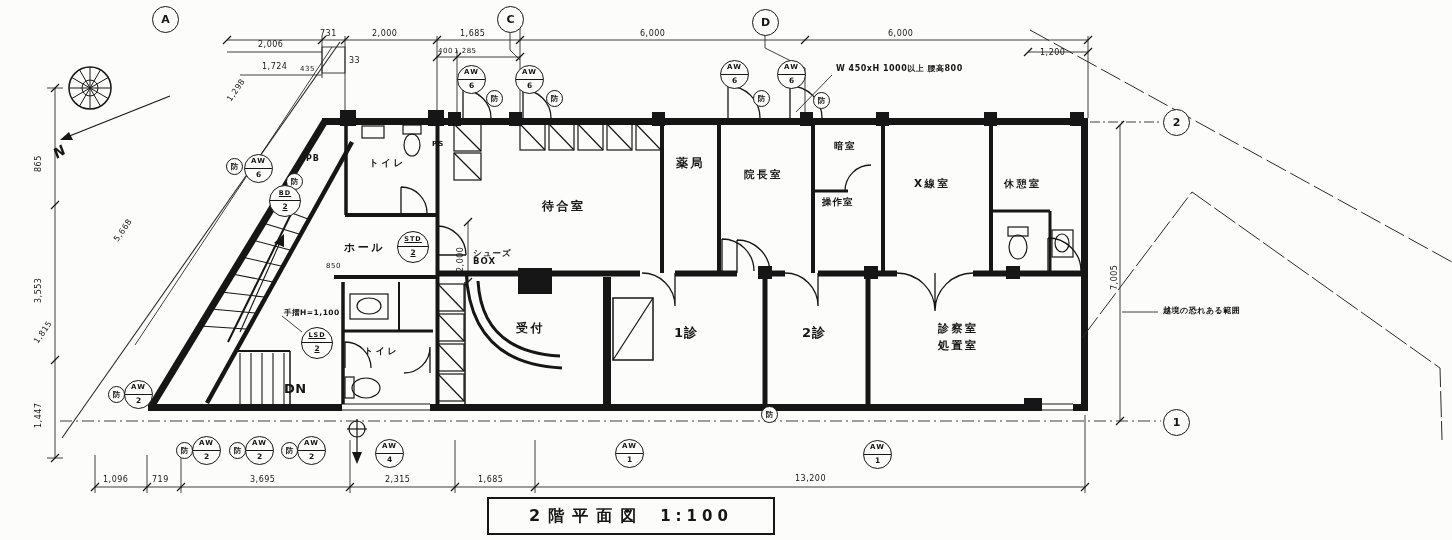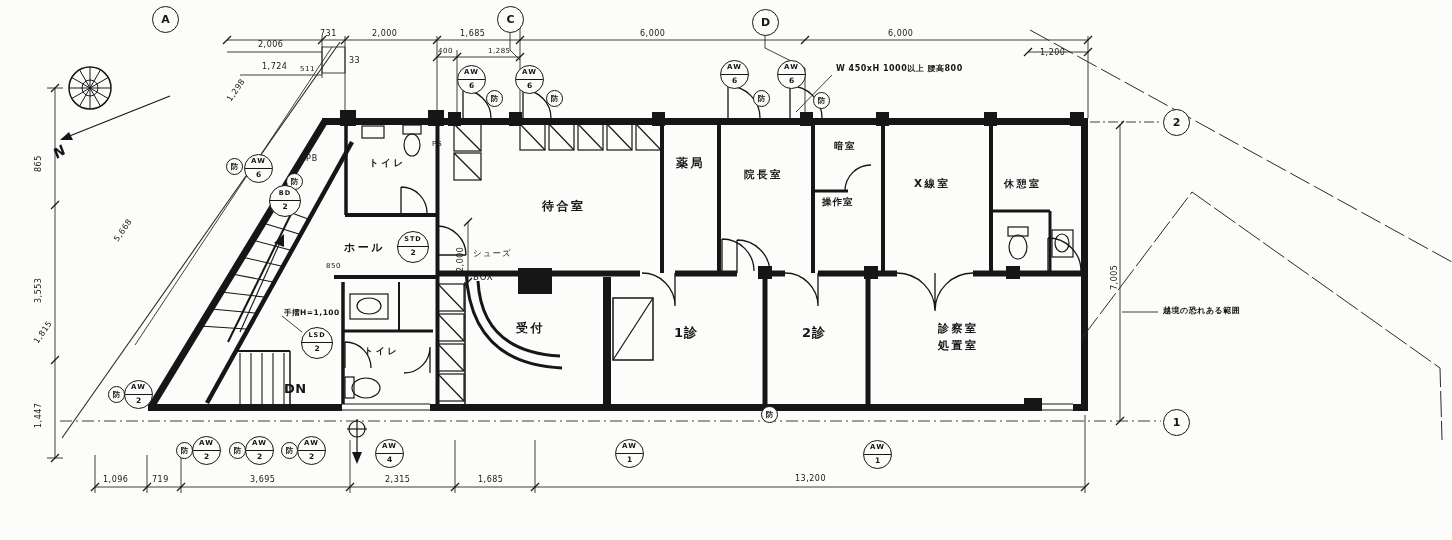--- a/index.html
+++ b/index.html
@@ -2,34 +2,34 @@
 <html><head>
 <meta charset="utf-8">
 <style>
   html,body{margin:0;padding:0;background:#e8e8e6;}
   .canvas{position:relative;width:1452px;height:540px;background:#fcfcfa;overflow:hidden;
           font-family:"DejaVu Sans",sans-serif;color:#161616;}
   svg{position:absolute;left:0;top:0;}
   .lb{position:absolute;white-space:nowrap;color:#161616;}
   .rm{font-size:10.5px;font-weight:700;letter-spacing:2.5px;}
   .rm-l{font-size:13px;font-weight:700;letter-spacing:1px;}
-  .rm-s{font-size:8px;font-weight:400;letter-spacing:1px;}
+  .rm-s{font-size:8px;font-weight:700;letter-spacing:1px;}
   .dm{font-size:8px;letter-spacing:.5px;}
   .dm-s{font-size:7px;}
   .nt{font-size:8px;font-weight:600;letter-spacing:.5px;}
   .rot90{transform:rotate(-90deg);transform-origin:left top;}
   .rot55{transform:rotate(-55deg);transform-origin:left top;}
   .rot30{transform:rotate(-32deg);transform-origin:left top;}
   .gb{position:absolute;width:25px;height:25px;border:1.6px solid #161616;border-radius:50%;
       background:#fcfcfa;text-align:center;line-height:25px;font-size:11px;font-weight:600;}
   .mk{position:absolute;width:27px;height:27px;border:1.6px solid #161616;border-radius:50%;
       background:#fcfcfa;text-align:center;}
   .mk .t{display:block;font-size:7px;font-weight:700;line-height:13px;border-bottom:1.3px solid #161616;letter-spacing:1px;}
   .mk .n{display:block;font-size:7.5px;font-weight:700;line-height:11px;}
-  .mk-l{width:30px;height:30px;}
+  .mk-l{width:30px;height:30px;text-decoration:underline;}
   .mk-l .t{font-size:6.5px;line-height:14px;}
   .fc{position:absolute;width:15px;height:15px;border:1.3px solid #161616;border-radius:50%;
       background:#fcfcfa;text-align:center;line-height:15px;font-size:7.5px;font-weight:700;}
   .title-box{position:absolute;left:487px;top:497px;width:284px;height:34px;border:2px solid #161616;
       background:#fcfcfa;display:flex;align-items:center;justify-content:center;gap:16px;}
   .title-box .tm{font-size:16px;font-weight:700;letter-spacing:8px;}
   .title-box .ts{font-size:15px;font-weight:700;letter-spacing:5px;}
 </style>
 </head>
 <body>
@@ -275,48 +275,48 @@
 <div class="gb" style="left:1163px;top:409px">1</div>
 
 <div class="lb rot30" style="left:50px;top:148px;font-size:14px;font-weight:700;font-style:italic">N</div>
 
 <div class="lb rm" style="left:369px;top:157px;font-size:9.5px">トイレ</div>
 <div class="lb rm-s" style="left:306px;top:154px">PB</div>
 <div class="lb rm-s" style="left:432px;top:140px;font-size:7px">PS</div>
 <div class="lb rm" style="left:344px;top:240px;font-size:11px">ホール</div>
 <div class="lb rm" style="left:542px;top:198px;font-size:12px">待合室</div>
 <div class="lb rm-s" style="left:473px;top:248px;font-size:8.5px">シューズ</div>
-<div class="lb rm-s" style="left:473px;top:272px;font-size:8.5px">BOX</div>
+<div class="lb rm-s" style="left:473px;top:256px;font-size:8.5px">BOX</div>
 <div class="lb rm" style="left:516px;top:320px;font-size:12px">受付</div>
 <div class="lb rm" style="left:676px;top:155px;font-size:12px">薬局</div>
 <div class="lb rm" style="left:744px;top:168px">院長室</div>
 <div class="lb rm" style="left:834px;top:140px;font-size:9.5px;letter-spacing:1.5px">暗室</div>
 <div class="lb rm" style="left:822px;top:196px;font-size:9.5px;letter-spacing:1px">操作室</div>
 <div class="lb rm" style="left:914px;top:177px">X線室</div>
 <div class="lb rm" style="left:1004px;top:177px;font-size:10px">休憩室</div>
 <div class="lb rm-l" style="left:674px;top:324px">1診</div>
 <div class="lb rm-l" style="left:802px;top:324px">2診</div>
 <div class="lb rm" style="left:938px;top:321px;font-size:11px">診察室</div>
 <div class="lb rm" style="left:938px;top:338px;font-size:11px">処置室</div>
 <div class="lb rm" style="left:364px;top:345px;font-size:9px">トイレ</div>
 
 <div class="lb nt" style="left:836px;top:63px">W 450xH 1000以上 腰高800</div>
 <div class="lb nt" style="left:284px;top:308px;font-size:7.5px">手摺H=1,100</div>
 <div class="lb nt" style="left:284px;top:381px;font-size:13px">DN</div>
 <div class="lb nt" style="left:1163px;top:305px">越境の恐れある範囲</div>
 
 <div class="lb dm" style="left:258px;top:40px">2,006</div>
 <div class="lb dm" style="left:262px;top:62px">1,724</div>
-<div class="lb dm dm-s" style="left:300px;top:65px">511</div>
+<div class="lb dm dm-s" style="left:300px;top:65px">435</div>
 <div class="lb dm" style="left:320px;top:29px">731</div>
 <div class="lb dm" style="left:349px;top:56px">33</div>
 <div class="lb dm" style="left:372px;top:29px">2,000</div>
 <div class="lb dm" style="left:460px;top:29px">1,685</div>
 <div class="lb dm dm-s" style="left:438px;top:47px">400</div>
-<div class="lb dm dm-s" style="left:488px;top:47px">1,285</div>
+<div class="lb dm dm-s" style="left:454px;top:47px">1,285</div>
 <div class="lb dm" style="left:640px;top:29px">6,000</div>
 <div class="lb dm" style="left:888px;top:29px">6,000</div>
 <div class="lb dm" style="left:1040px;top:48px">1,200</div>
 
 <div class="lb dm rot90" style="left:34px;top:172px">865</div>
 <div class="lb dm rot90" style="left:34px;top:303px">3,553</div>
 <div class="lb dm rot90" style="left:34px;top:428px">1,447</div>
 <div class="lb dm rot55" style="left:112px;top:238px">5,668</div>
 <div class="lb dm rot55" style="left:32px;top:340px">1,815</div>
 <div class="lb dm rot55" style="left:225px;top:98px">1,298</div>
@@ -399,14 +399,18 @@
     </div>
 <div class="mk mk-l" style="left:397px;top:231px">
       <span class="t">STD</span>
       <span class="n">2</span>
     </div>
 <div class="mk mk-l" style="left:301px;top:327px">
       <span class="t">LSD</span>
       <span class="n">2</span>
     </div>
 
-
+<div class="title-box">
+  <span class="tm">2階平面図</span>
+  <span class="ts">1:100</span>
 </div>
 
+</div>
+
 </body></html>

